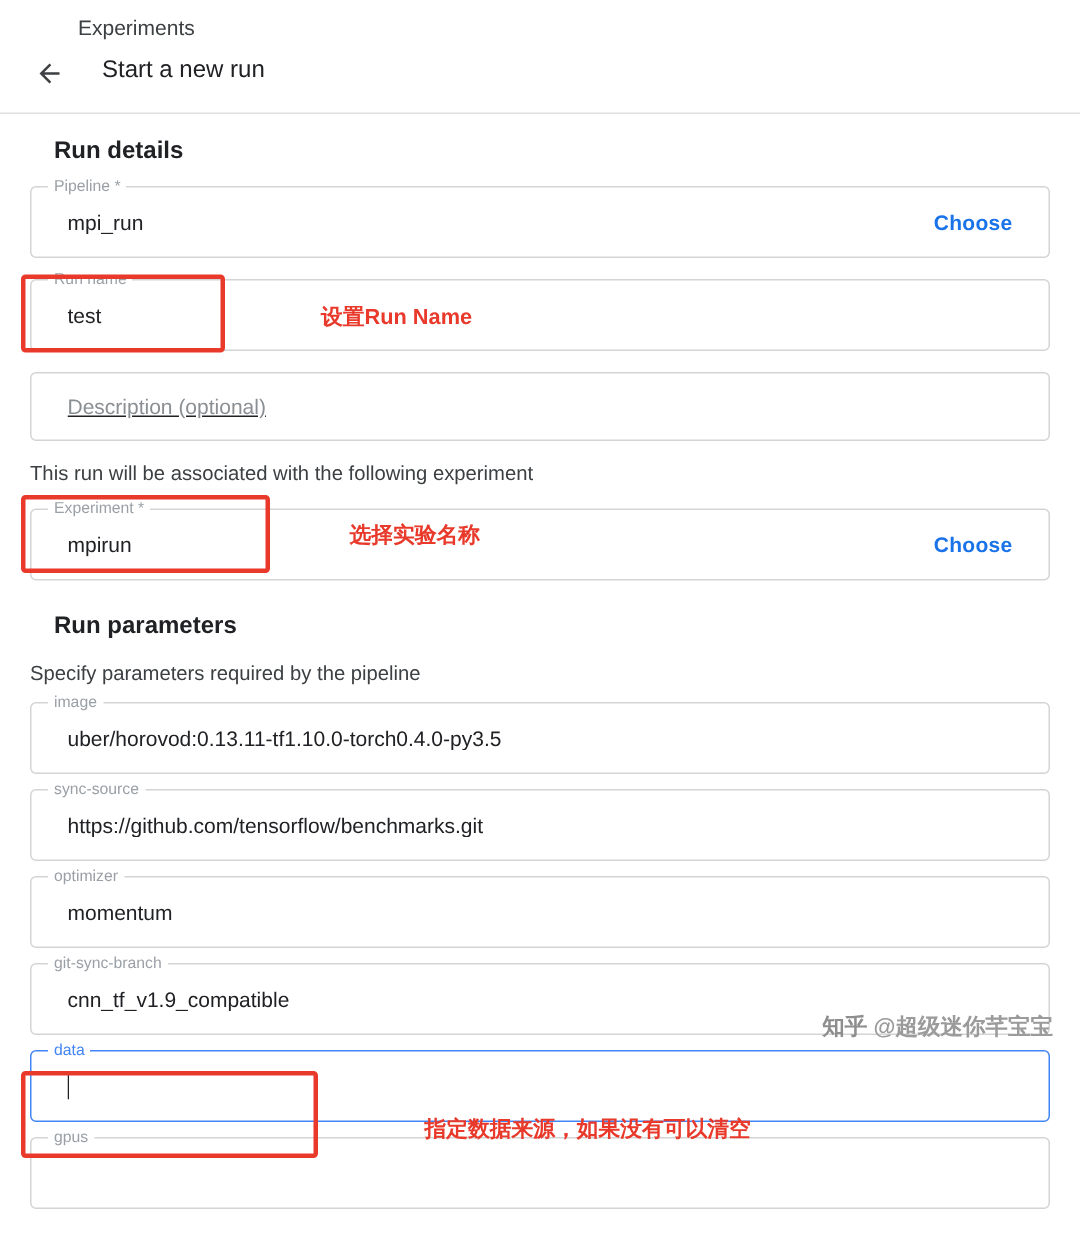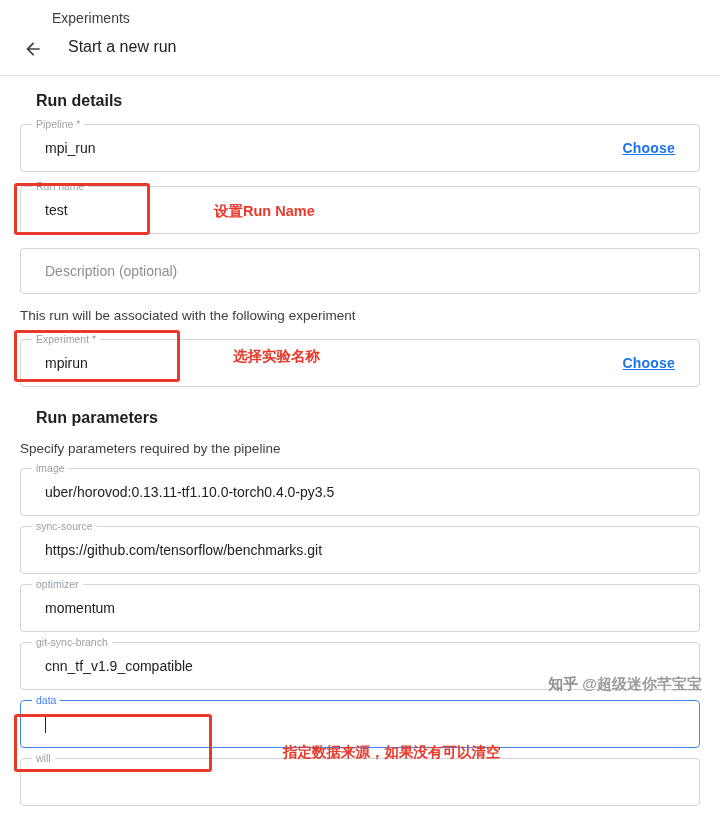--- a/index.html
+++ b/index.html
@@ -99,21 +99,20 @@
   }
   .field .value.placeholder {
     color: #8a8f94;
   }
   .field .choose {
     font-size: 14px;
     font-weight: bold;
     color: #1a73e8;
     letter-spacing: .2px;
     cursor: pointer;
-    text-decoration: underline;
   }
   .caret {
     display: inline-block;
     width: 1px;
     height: 18px;
     background: #202124;
     vertical-align: middle;
   }
   
   .field.tall { height: 46px; }
@@ -168,21 +167,21 @@
       <span class="legend">Pipeline *</span>
       <span class="value">mpi_run</span>
       <span class="choose">Choose</span>
     </div>
 
     <div class="field" style="margin-top:14px;">
       <span class="legend">Run name</span>
       <span class="value">test</span>
     </div>
 
-    <div class="field tall" style="margin-top:14px;">
+    <div class="field tall" style="margin-top:14px;text-decoration:underline;">
       <span class="value placeholder">Description (optional)</span>
     </div>
 
     <div class="helper-text">This run will be associated with the following experiment</div>
 
     <div class="field" style="margin-top:16px;">
       <span class="legend">Experiment *</span>
       <span class="value">mpirun</span>
       <span class="choose">Choose</span>
     </div>
@@ -210,21 +209,21 @@
       <span class="legend">git-sync-branch</span>
       <span class="value">cnn_tf_v1.9_compatible</span>
     </div>
 
     <div class="field focused">
       <span class="legend">data</span>
       <span class="value"><span class="caret"></span></span>
     </div>
 
     <div class="field">
-      <span class="legend">will</span>
+      <span class="legend">gpus</span>
 
     </div>
 
   </div>
 
   <div class="redbox" style="left:14px; top:183px; width:136px; height:52px;"></div>
   <div class="annot" style="left:214px; top:202px;">设置Run Name</div>
 
   <div class="redbox" style="left:14px; top:330px; width:166px; height:52px;"></div>
   <div class="annot" style="left:233px; top:347px;">选择实验名称</div>

